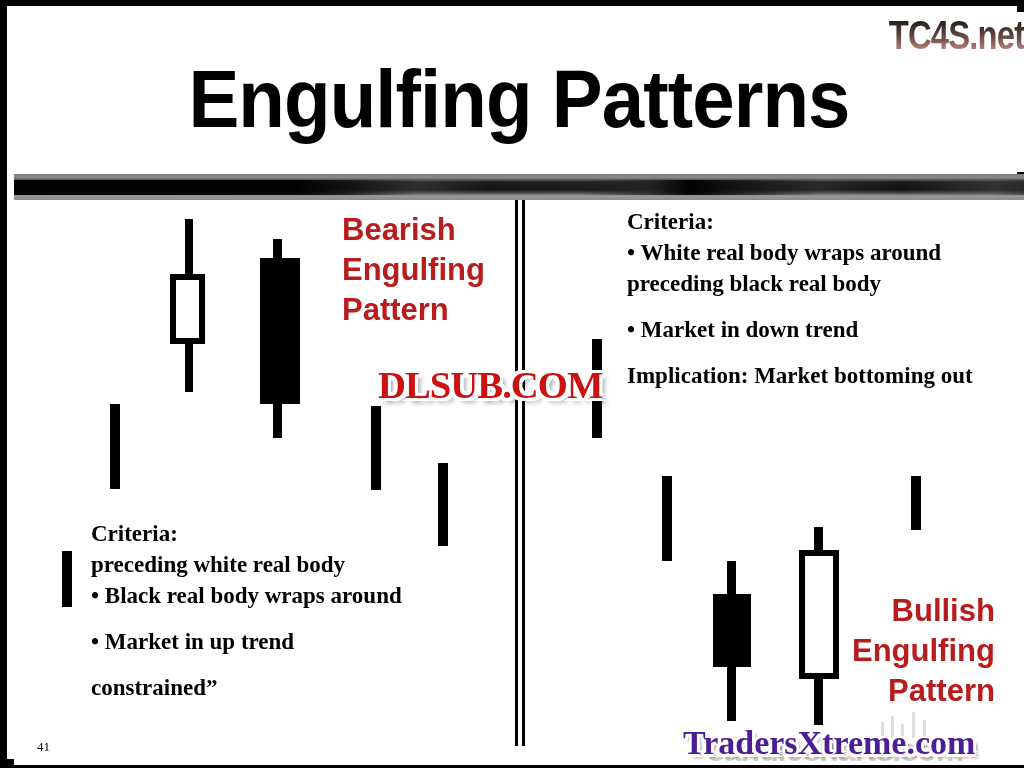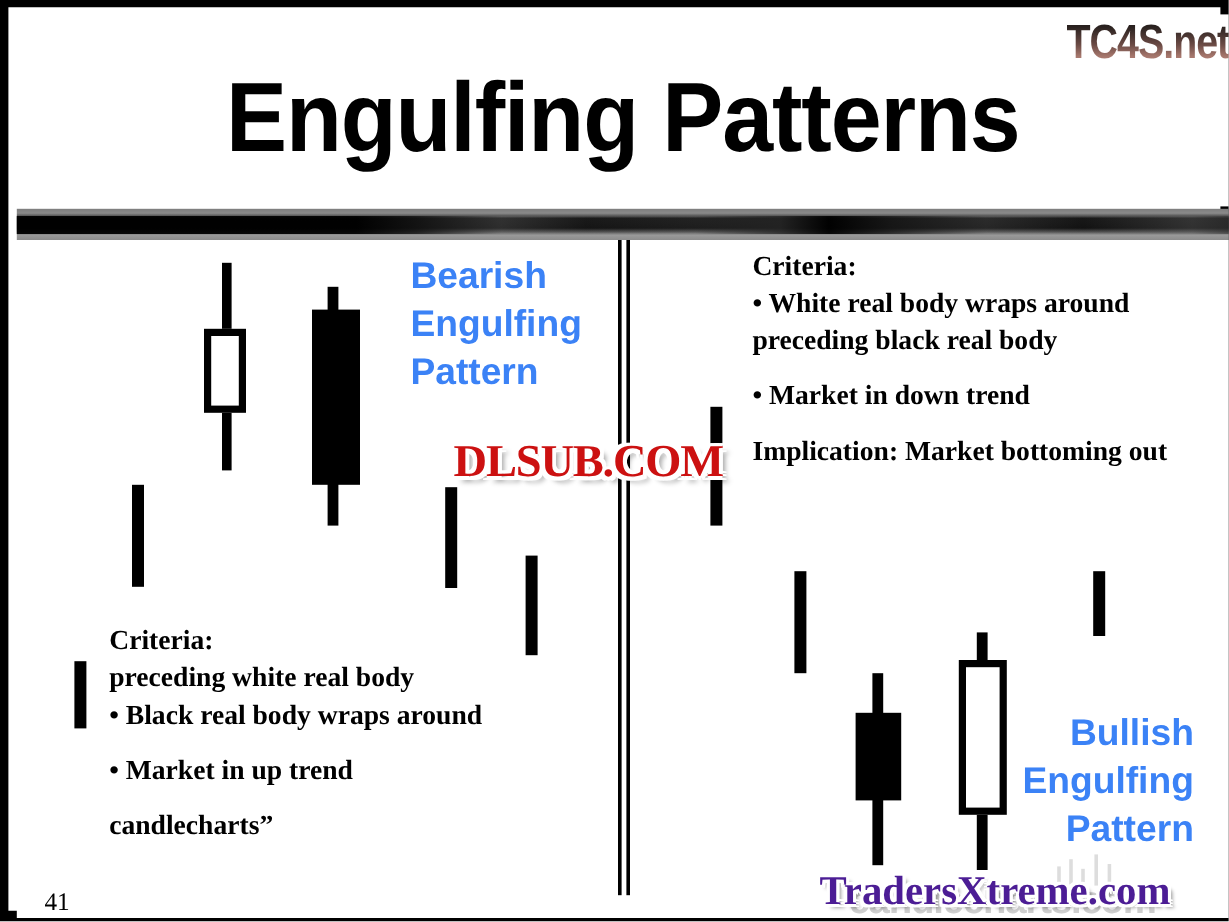--- a/index.html
+++ b/index.html
@@ -84,21 +84,21 @@
   .cd-body-white{position:absolute;background:#fff;border:6px solid #000;box-sizing:border-box;}
   .trend-bar{position:absolute;background:#000;}
 
   
   .pattern-label{
     position:absolute;
     font-family:"Liberation Sans",sans-serif;
     font-weight:bold;
     font-size:31px;
     line-height:40px;
-    color:#3b82f6;
+    color:#b91c1c;
     letter-spacing:0px;
   }
   .criteria-block{
     position:absolute;
     font-family:"Liberation Serif",serif;
     font-weight:bold;
     font-size:23px;
     line-height:31px;
     color:#000;
   }
@@ -160,21 +160,21 @@
     font-weight:bold;
     font-size:32px;
     letter-spacing:-1px;
     color:#cfcfcf;
     white-space:nowrap;
     z-index:38;
   }
   #page-num{
     position:absolute;left:30px;top:733px;
     font-family:"Liberation Serif",serif;
-    font-size:21px;
+    font-size:13px;
     color:#000;
     z-index:20;
   }
   .ghost-candles{
     position:absolute;left:872px;top:706px;width:60px;height:26px;
     z-index:37;opacity:0.5;
   }
   .ghost-candles i{position:absolute;background:#bdbdbd;display:block;}
 </style>
 </head>
@@ -221,21 +221,21 @@
       <div>Pattern</div>
     </div>
 
     <div class="criteria-block" style="left:77px;top:318px;width:420px;">
       <div>Criteria:</div>
       <div>preceding white real body</div>
       <div>• Black real body wraps around</div>
       <span class="gap"></span>
       <div>• Market in up trend</div>
       <span class="gap"></span>
-      <div>candlecharts”</div>
+      <div>constrained”</div>
     </div>
 
     <div>
 
       <span class="trend-bar" style="left:578px;top:139px;width:10px;height:99px;"></span>
 
       <span class="trend-bar" style="left:648px;top:276px;width:10px;height:85px;"></span>
 
       <span class="cd-wick" style="left:713px;top:361px;width:9px;height:160px;"></span>
       <span class="cd-body-black" style="left:699px;top:394px;width:38px;height:73px;"></span>

